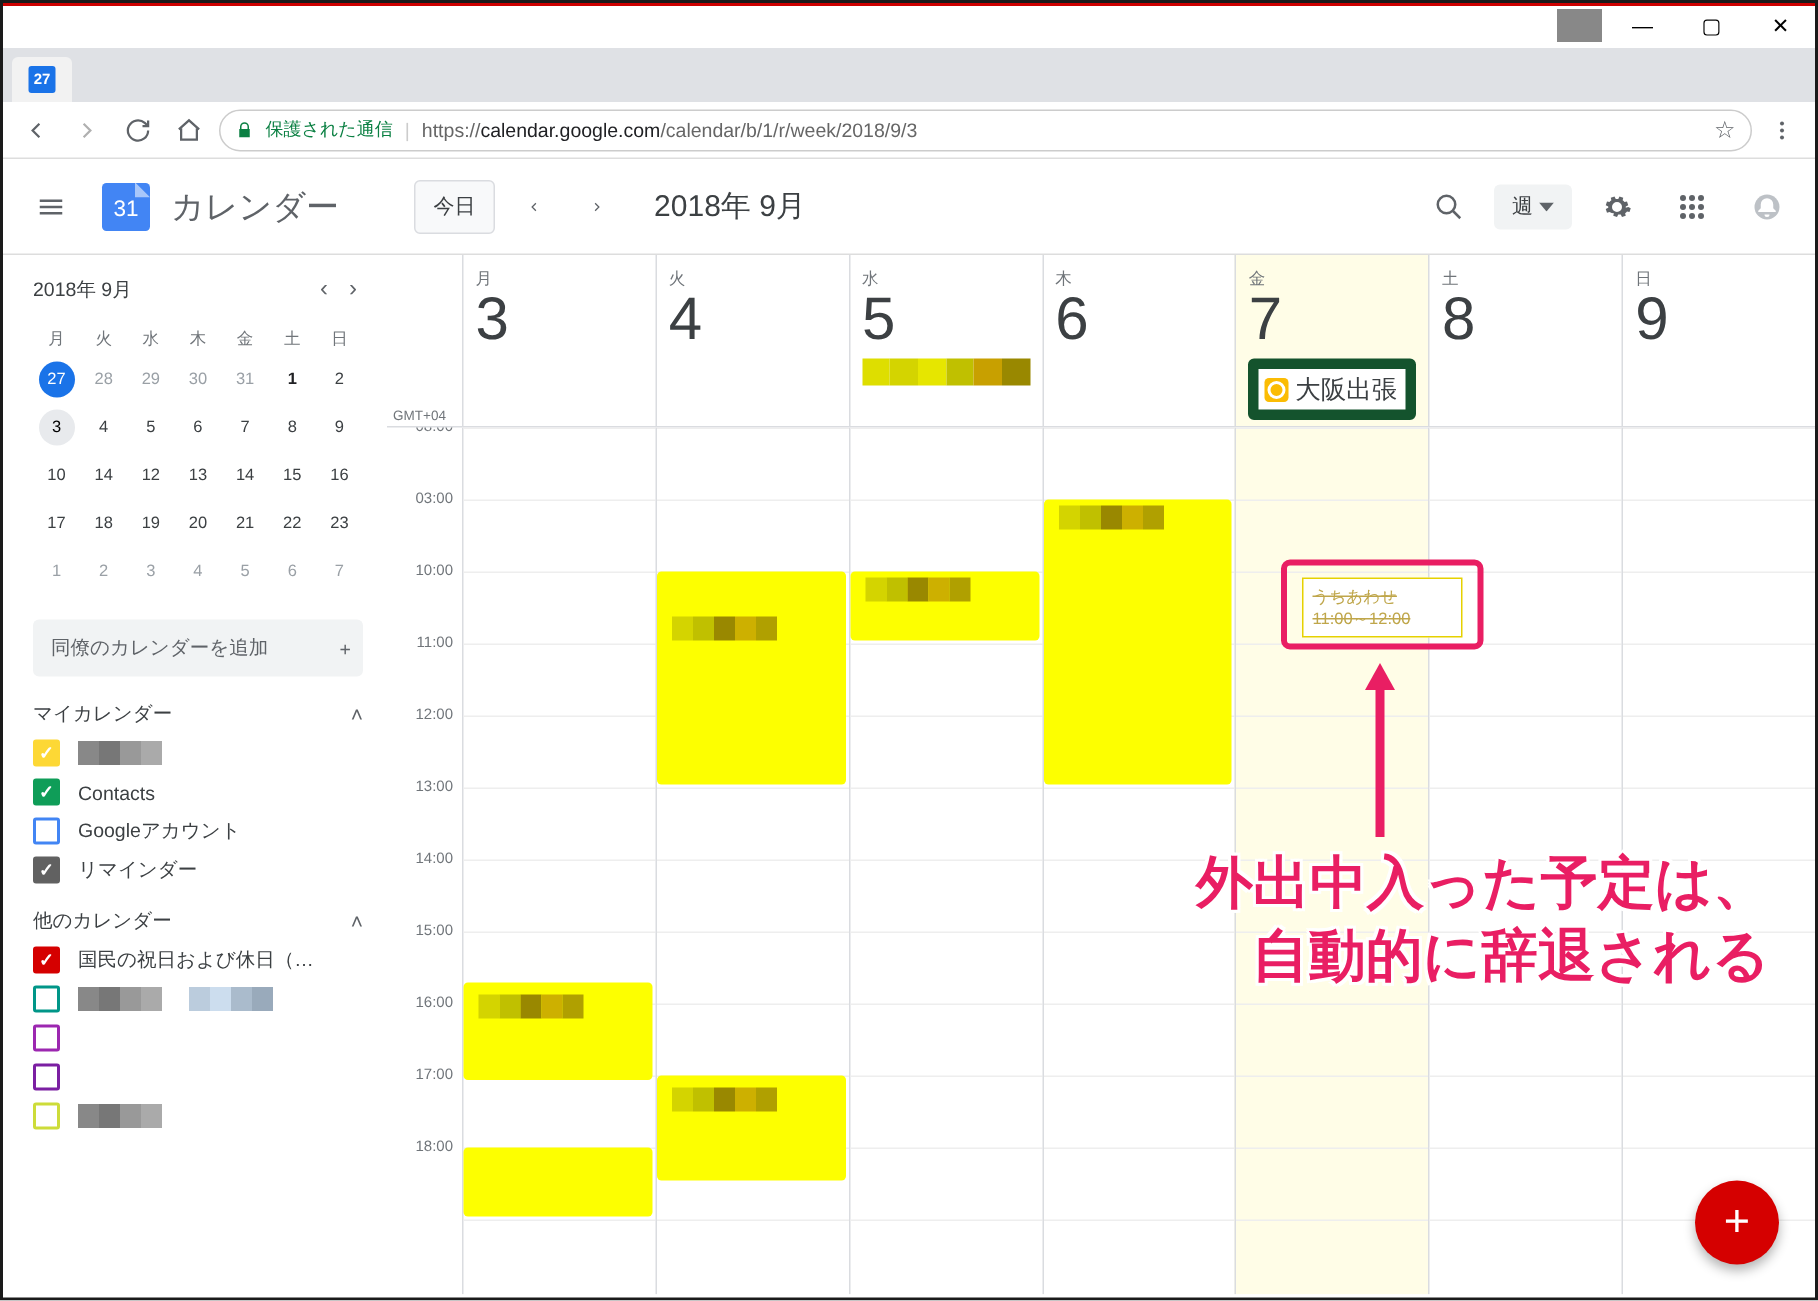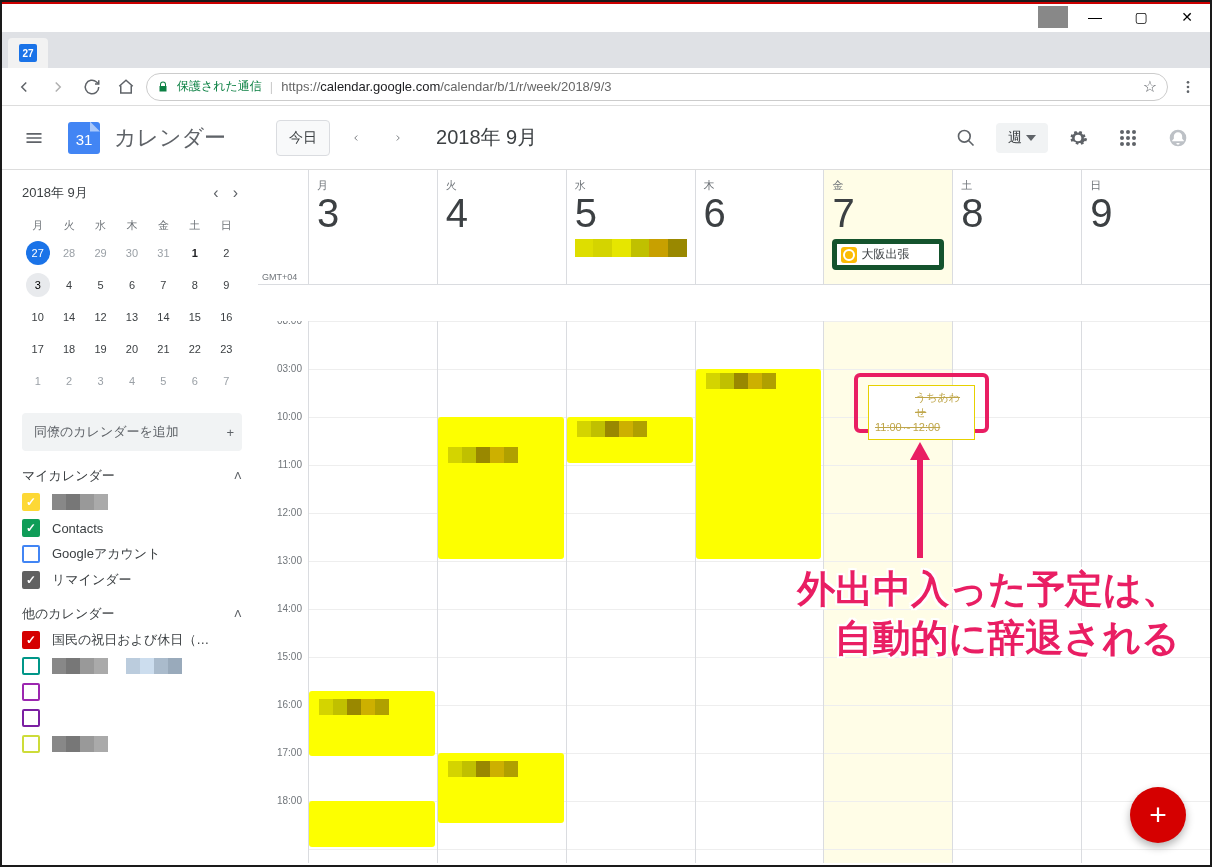--- a/index.html
+++ b/index.html
@@ -77,37 +77,37 @@
 .cal-cb.checked::after{content:"✓"; color:#fff; font-size:12px; font-weight:bold;}
 .blur-strip{ display:flex; gap:0;}
 .blur-strip div{width:14px; height:16px;}
 
 .calendar-area{ flex:1; position:relative; display:flex; flex-direction:column; overflow:hidden;}
 .day-headers{ display:flex; height:115px; border-bottom:1px solid #dadce0; padding-left:50px;}
 .day-col-head{ flex:1; border-left:1px solid #dadce0; padding:8px 8px 0; position:relative;}
 .dow-label{ font-size:11px; color:#70757a;}
 .date-num{ font-size:40px; font-weight:300; color:#3c4043; line-height:1;}
 .day-col-head.today{ background:#fffde7;}
-.allday-event{ margin-top:6px; background:#fff; border:5px solid #14532d; border-radius:4px; padding:2px 4px; display:flex; align-items:center; gap:4px; font-size:12px;}
+.allday-event{ margin-top:6px; background:#fff; border:7px solid #14532d; border-radius:4px; padding:2px 4px; display:flex; align-items:center; gap:4px; font-size:17px;}
 .allday-event .chip{width:16px; height:16px; background:#fbbc04; border-radius:3px; display:flex; align-items:center; justify-content:center;}
 .allday-event .chip::after{content:""; width:8px;height:8px;border-radius:50%; border:2px solid #fff;}
 
-.time-grid{ flex:1; overflow:hidden; display:flex;margin-top:36px;}
+.time-grid{ flex:1; overflow:hidden; display:flex;}
 .time-labels{ width:50px; padding-top:0;}
 .time-labels div{ height:48px; font-size:10px; color:#70757a; text-align:right; padding-right:6px; position:relative; top:-6px;}
 .grid-cols{ flex:1; display:flex; position:relative;}
 .grid-col{ flex:1; border-left:1px solid #dadce0; position:relative;}
 .grid-col.today{ background:#fffde7;}
 .hour-line{ position:absolute; left:0; right:0; border-bottom:1px solid #eee;}
 
 .ev-block{ position:absolute; background:#fdff00; border-radius:3px; overflow:hidden;}
 
 .highlight-box{ position:absolute; border:4px solid #e91e63; border-radius:6px; padding:8px 10px;}
 .declined-ev{ border:1px solid #e6d100; background:#fff; padding:4px 6px; font-size:11px; color:#bfa64a;}
-.declined-ev .title{ text-decoration:line-through;margin-left:40px;}
+.declined-ev .title{ text-decoration:line-through;}
 .declined-ev .time{ text-decoration:line-through;}
 
 .arrow-up{ position:absolute; width:0;height:0; border-left:10px solid transparent; border-right:10px solid transparent; border-bottom:18px solid #e91e63;}
 .arrow-stem{ position:absolute; width:6px; background:#e91e63;}
 
 .annotation-txt{ position:absolute; font-size:38px; font-weight:bold; color:#e91e63; text-shadow:2px 2px 0 #fff,-2px -2px 0 #fff,2px -2px 0 #fff,-2px 2px 0 #fff,0 2px 0 #fff,2px 0 0 #fff,0 -2px 0 #fff,-2px 0 0 #fff; line-height:1.3; text-align:right;}
 
 .fab{ position:absolute; bottom:20px; right:24px; width:56px; height:56px; border-radius:50%; background:#d50000; color:#fff; font-size:30px; display:flex; align-items:center; justify-content:center; box-shadow:0 4px 8px rgba(0,0,0,.3);}
 
 .gmt-label{position:absolute;left:4px;top:0;font-size:9px;color:#70757a;}

